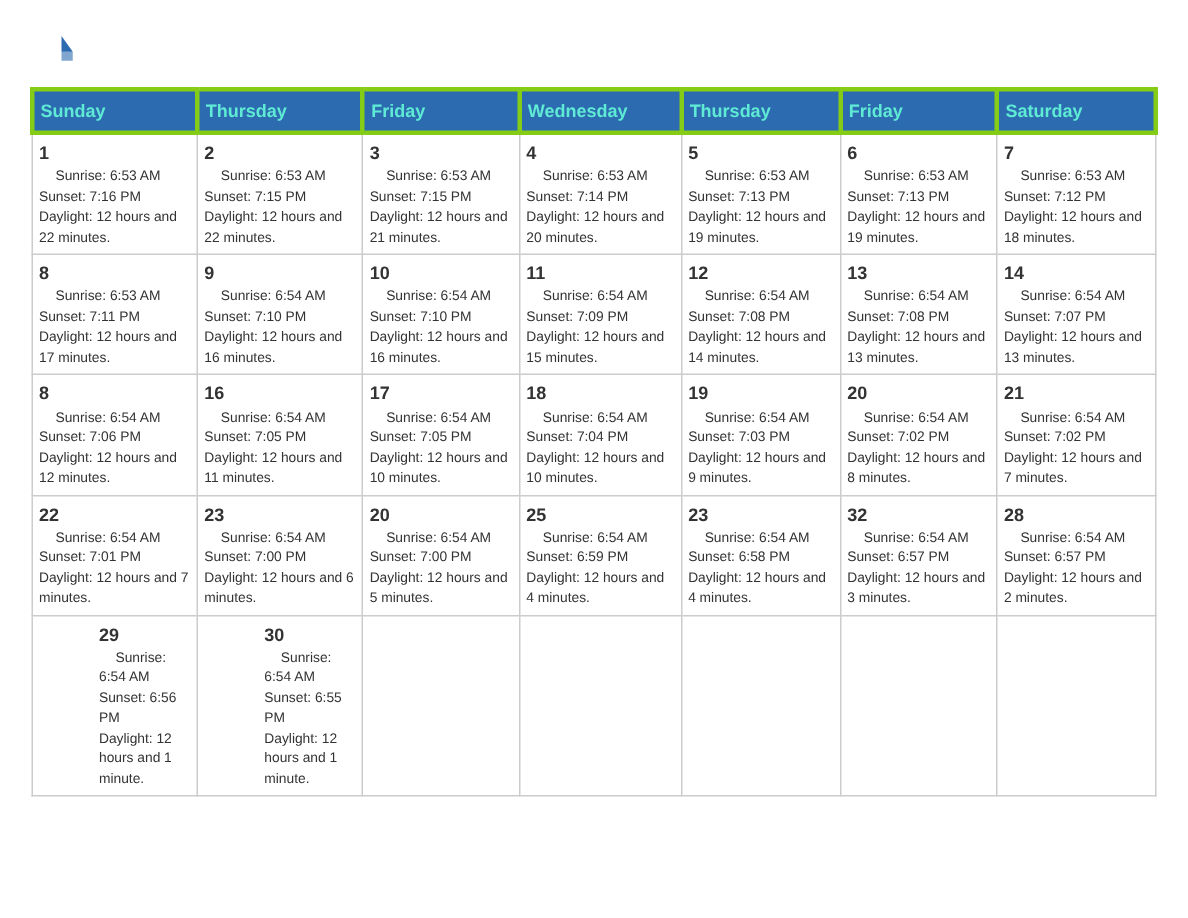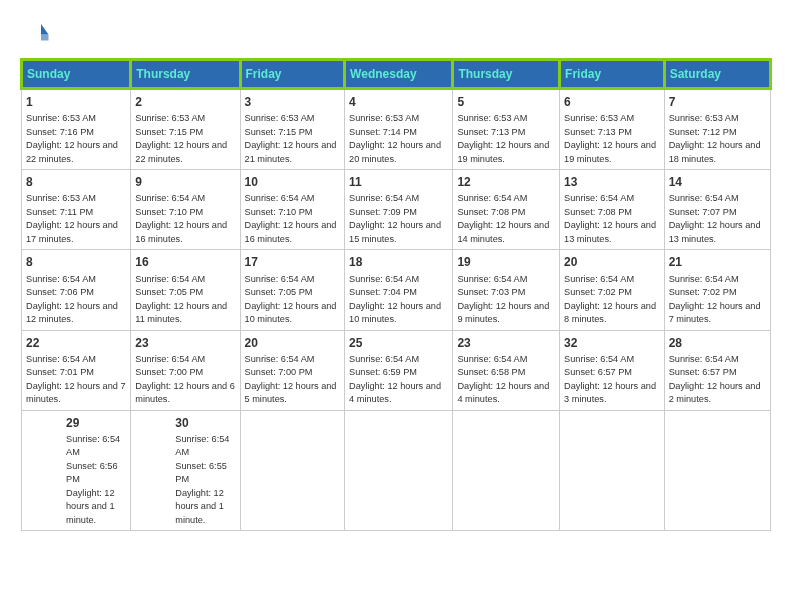--- a/index.html
+++ b/index.html
@@ -75,20 +75,21 @@
     }
     tbody tr td .day-num {
       font-size: 12px;
       font-weight: bold;
       display: block;
       margin-bottom: 1px;
     }
     tbody tr td .day-info {
       font-size: 9.2px;
       color: #333;
+      margin-left: 11px;
     }
     tbody tr td.empty {
       background: #fff;
     }
     tbody tr:last-child td {
       height: 70px;
       padding-left: 44px;
     }
   </style>
 </head>

